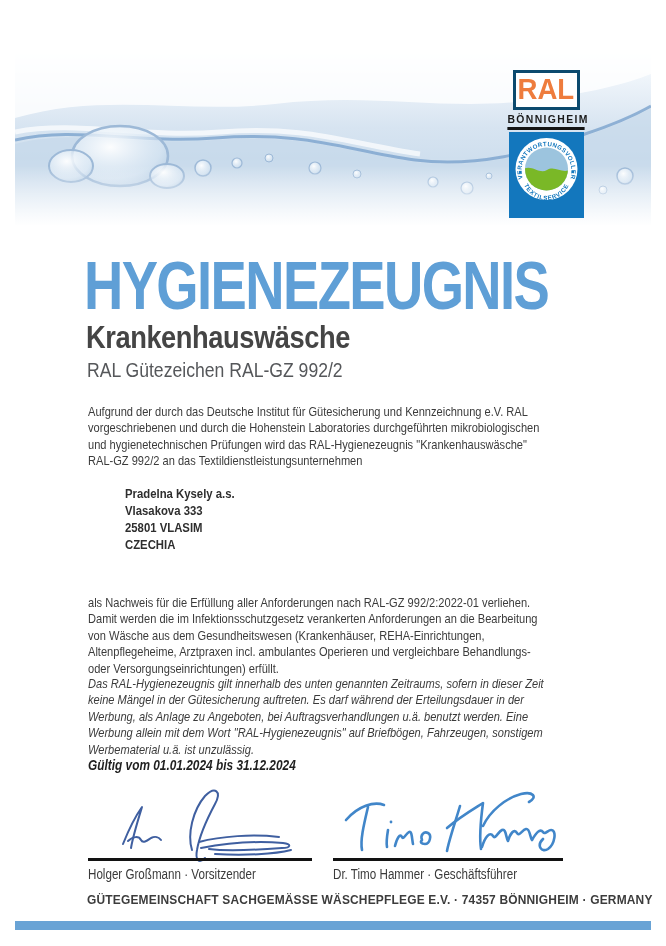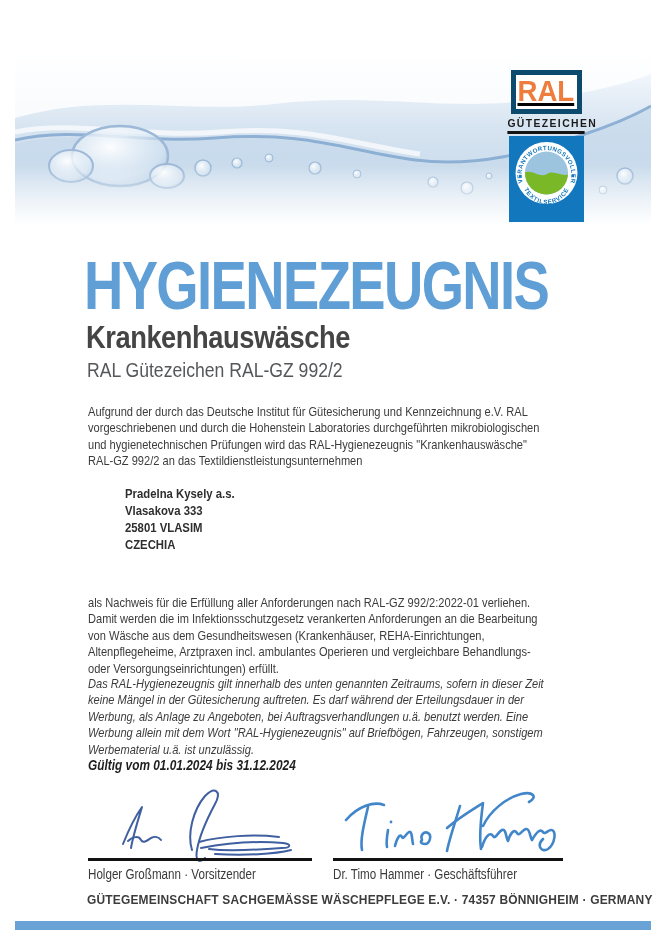--- a/index.html
+++ b/index.html
@@ -7,22 +7,22 @@
     position:relative; width:666px; height:946px; background:#ffffff;
     font-family:"Liberation Sans", sans-serif; overflow:hidden;
   }
 
   
   .water { position:absolute; left:15px; top:48px; width:636px; height:178px; }
 
   
   .logo { position:absolute; left:507px; top:70px; width:78px; z-index:5; }
   .ral-box {
-    margin:0 auto; width:61px; height:34px; border:5px solid #0c4a6e;
-    display:flex; align-items:center; justify-content:center; background:#ffffff;text-decoration:underline;
+    margin:0 auto; width:61px; height:34px; border:3px solid #0c4a6e;
+    display:flex; align-items:center; justify-content:center; background:#ffffff;
   }
   .ral-text {
     color:#ee7c3d; font-weight:bold; font-size:30px; line-height:1;
     transform:scaleX(0.92); letter-spacing:0px; padding-bottom:2px;
   }
   .gz-label {
     margin-top:3px; border-bottom:3px solid #141414; padding-bottom:2px;
     font-size:10.5px; font-weight:bold; letter-spacing:1.4px; color:#1a1a1a;
     text-align:center; white-space:nowrap; transform:scaleX(0.99); transform-origin:50% 50%;
   }
@@ -127,21 +127,21 @@
       <circle cx="610" cy="128" r="8" fill="url(#bub)" stroke="#9db9d7" stroke-width="1.5"></circle>
       <circle cx="588" cy="142" r="4" fill="url(#bub)" stroke="#9db9d7" stroke-width="1"></circle>
       <rect y="118" width="636" height="60" fill="url(#bfade)"></rect>
     </svg>
   </div>
 
   <div class="logo">
     <div class="ral-box">
       <div class="ral-text">RAL</div>
     </div>
-    <div class="gz-label">GÜTEZEICHEN</div>
+    <div class="gz-label">BÖNNIGHEIM</div>
     <div class="badge-box">
       <svg width="75" height="86" viewBox="0 0 75 86">
         <rect width="75" height="86" fill="#1377bd"></rect>
         <circle cx="37.5" cy="37" r="31" fill="#ffffff"></circle>
         <clipPath id="innerCircle">
             <circle cx="37.5" cy="37" r="21.5"></circle>
           </clipPath>
         <g clip-path="url(#innerCircle)">
           <rect x="14" y="13" width="47" height="48" fill="#9cc4de"></rect>
           <path d="M13,38 C22,31 30,43 38,38 C46,33 54,43 62,37 L62,62 L13,62 Z" fill="#7ab827"></path>

